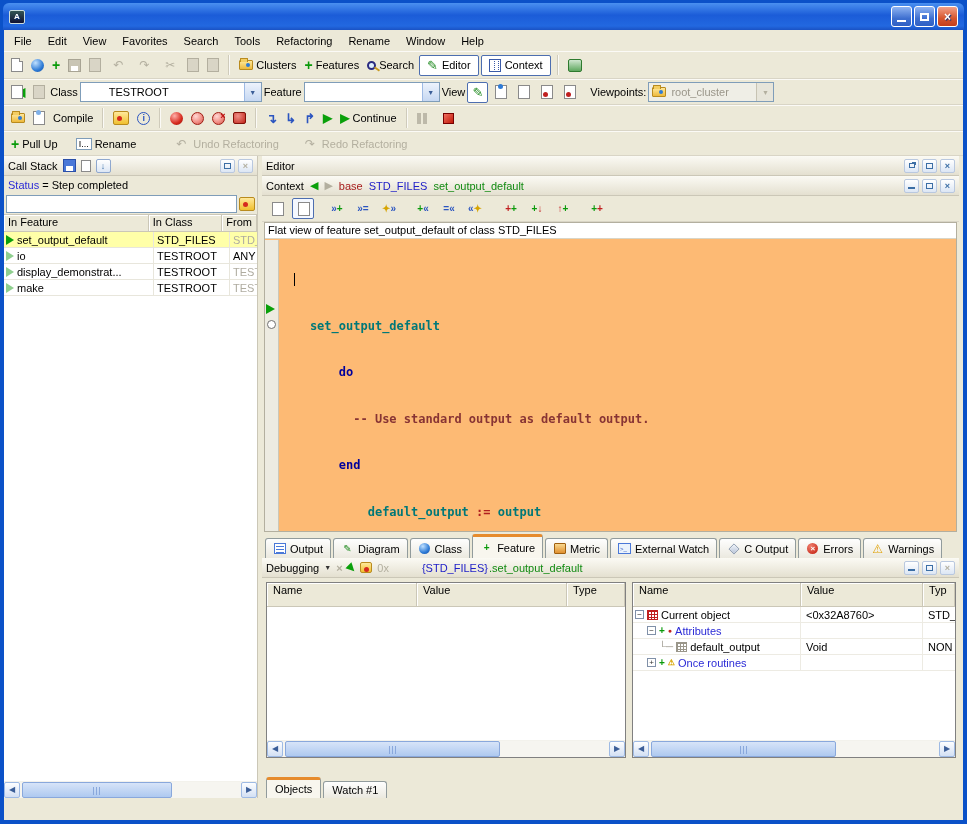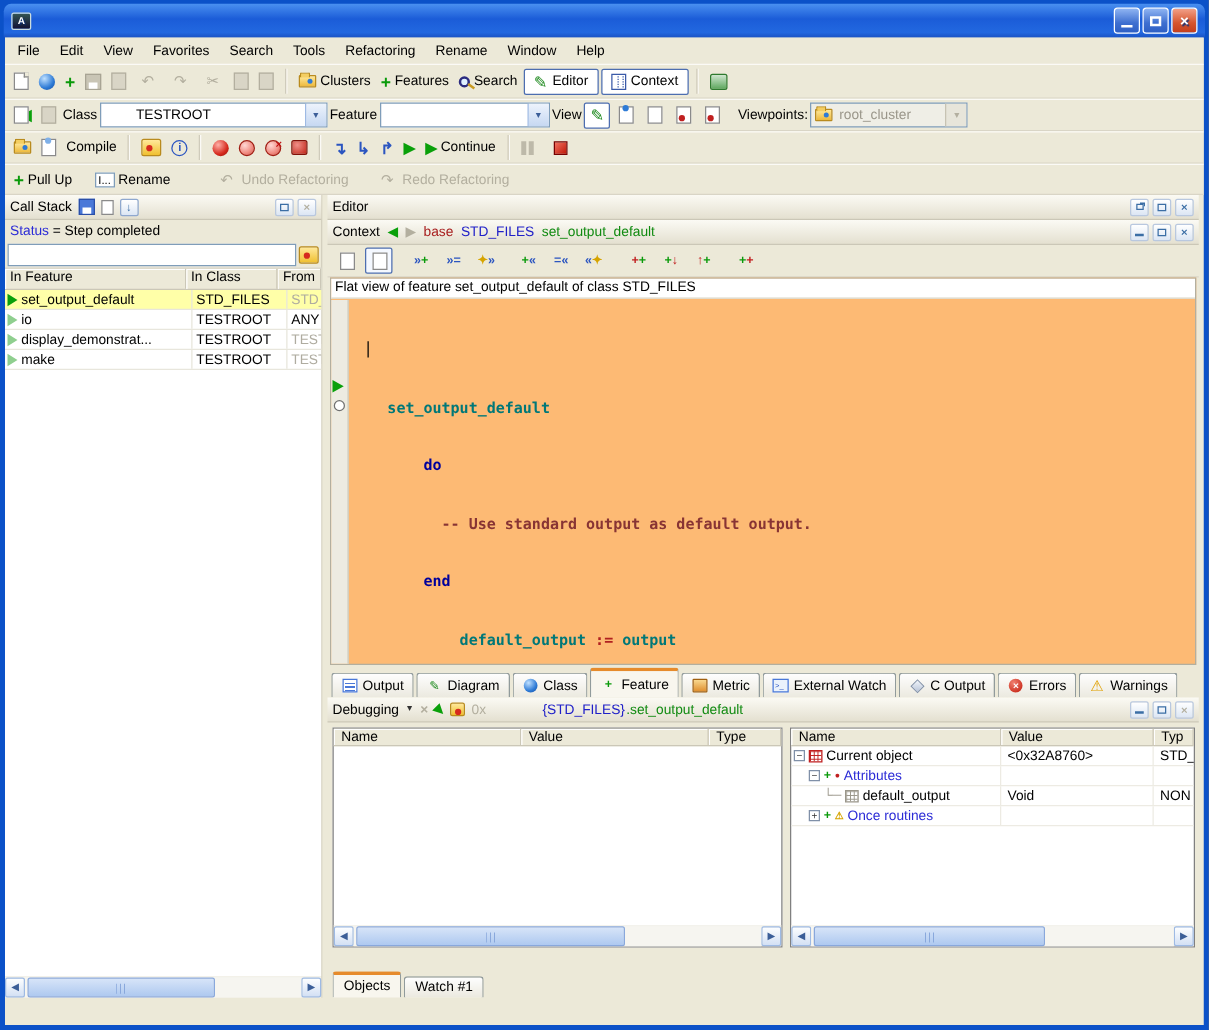--- a/index.html
+++ b/index.html
@@ -134,21 +134,21 @@
   .ti-metric{width:12px;height:11px;background:linear-gradient(180deg,#F8D890,#E09030);border:1px solid #A06010;border-radius:1px}
   .ti-ext{width:13px;height:11px;background:#EAF2FC;border:1px solid #4A78D8;font-size:6px;color:#2B55C0;display:flex;align-items:center;padding-left:1px}
   .ti-c{width:10px;height:10px;background:linear-gradient(135deg,#F0F4FA,#B8C4D8);border:1px solid #8090A8;transform:rotate(45deg) scale(.8)}
   .ti-err{width:11px;height:11px;border-radius:50%;background:radial-gradient(circle at 35% 30%,#F08070,#C01808);color:#fff;font-size:8px;font-weight:bold;display:flex;align-items:center;justify-content:center}
   .ti-warn{color:#E0A000;font-size:12px}
   
   .debug{position:absolute;top:528px;left:258px;width:697px;bottom:22px;background:#ECE9D8}
   .dtable{position:absolute;top:24px;bottom:40px;background:#fff;border:1px solid #808080}
   .dt-left{left:4px;width:360px}
   .dt-right{left:370px;right:3px}
-  .dhead{display:flex;height:14px;background:#ECE9D8;border-bottom:1px solid #CBC7B7}
+  .dhead{display:flex;height:24px;background:#ECE9D8;border-bottom:1px solid #CBC7B7}
   .dhead div{padding:1px 6px;border-right:1px solid #CBC7B7;box-shadow:inset 1px 1px 0 #fff;overflow:hidden;white-space:nowrap}
   .dn{width:150px}.dv{width:150px}.dt{flex:1}
   .dn2{width:168px}.dv2{width:122px}.dt2{flex:1}
   .drow{display:flex;height:16px;align-items:center;border-bottom:1px solid #EDEBE3}
   .drow .n{display:flex;align-items:center;gap:3px;overflow:hidden;white-space:nowrap;height:100%;border-right:1px solid #EDEBE3;padding-left:2px}
   .drow .v,.drow .t{overflow:hidden;white-space:nowrap;height:100%;display:flex;align-items:center;padding-left:5px}
   .drow .v{border-right:1px solid #EDEBE3}
   .exp{width:9px;height:9px;border:1px solid #8090A8;background:#fff;font-size:8px;line-height:7px;text-align:center;color:#333;flex:none}
   .grid{width:11px;height:10px;border:1px solid #C02020;flex:none;
     background-image:linear-gradient(#C02020 1px,transparent 1px),linear-gradient(90deg,#C02020 1px,transparent 1px);background-size:3px 3px}
@@ -614,21 +614,21 @@
     </div>
 
     <div class="debug">
       <div class="ptitle">
         <span>Debugging</span>
         <span style="font-size:7px;color:#333">▼</span>
         <span class="gray" style="font-weight:bold">×</span>
         <span class="run" style="transform:rotate(45deg);font-size:10px">▶</span>
         <span class="notestop" style="width:12px;height:11px"></span>
         <span class="gray">0x</span>
-        <span style="margin-left:40px;color:#2020C8">{STD_FILES}</span>
+        <span style="margin-left:28px;color:#2020C8">{STD_FILES}</span>
           <span style="color:#118A11;margin-left:-4px">.set_output_default</span>
         <span class="pbtns">
           <span class="pbtn">
               <span class="minm"></span>
             </span>
           <span class="pbtn">
               <span class="sq"></span>
             </span>
           <span class="pbtn dis">×</span>
         </span>

